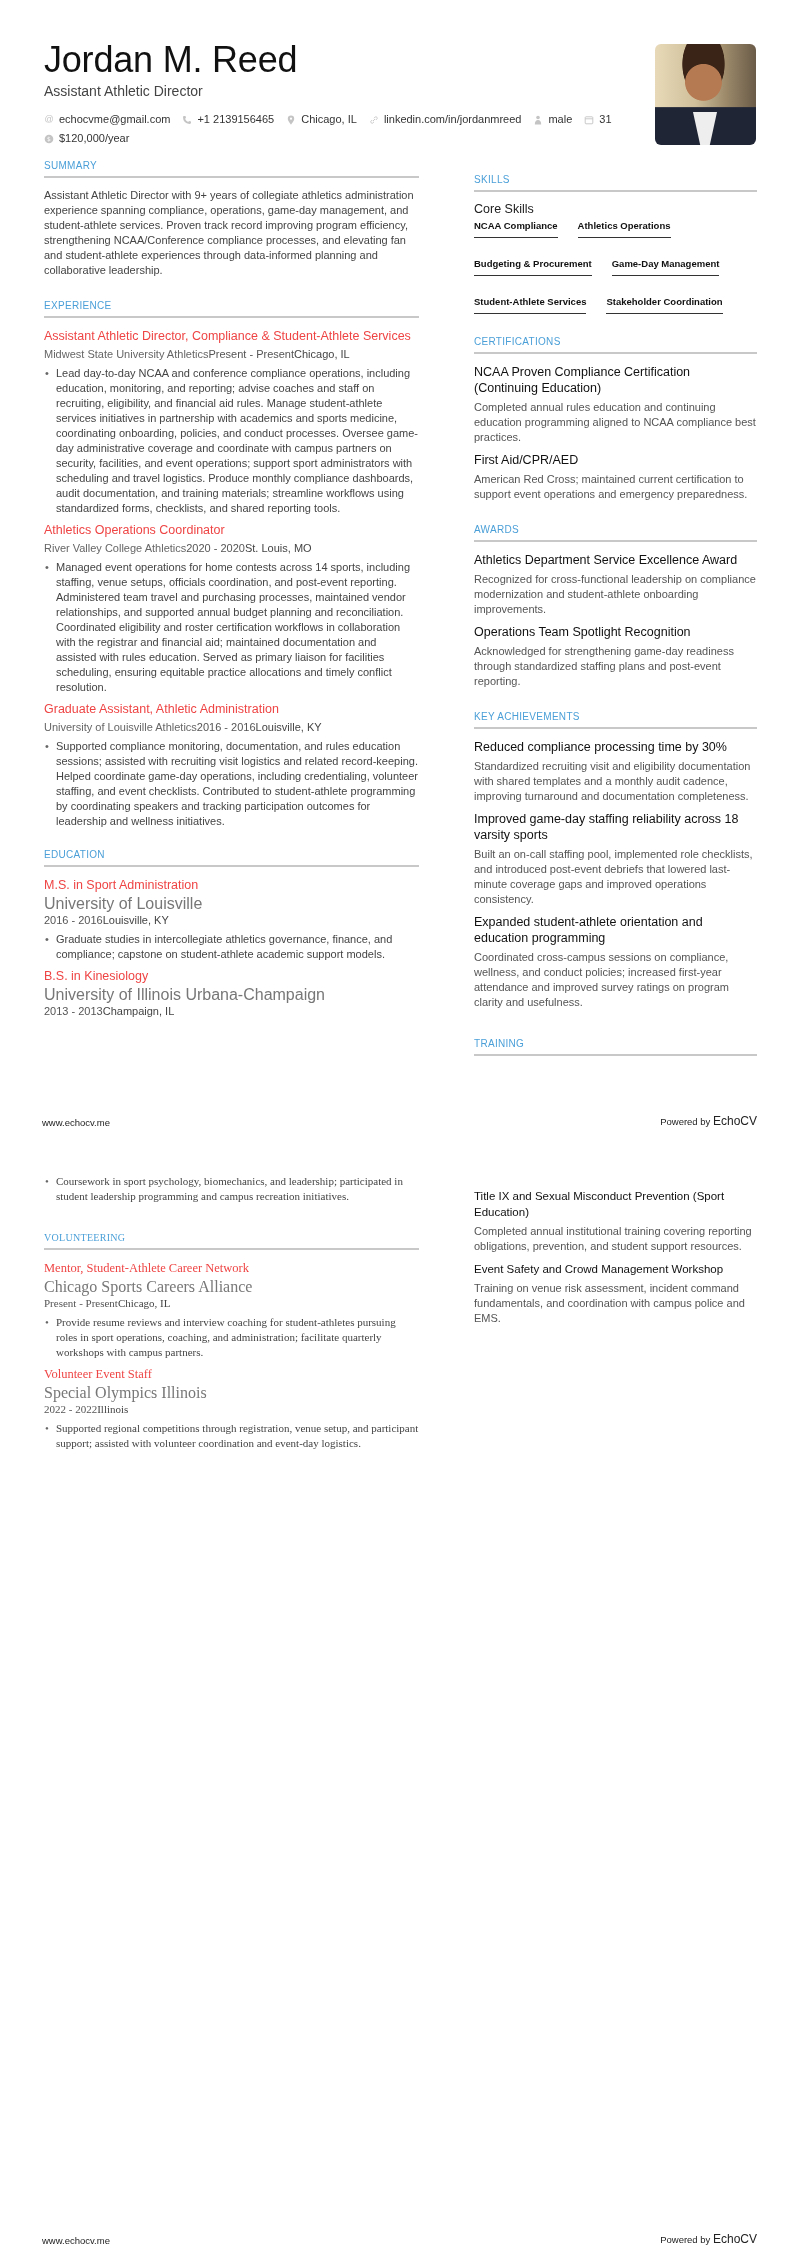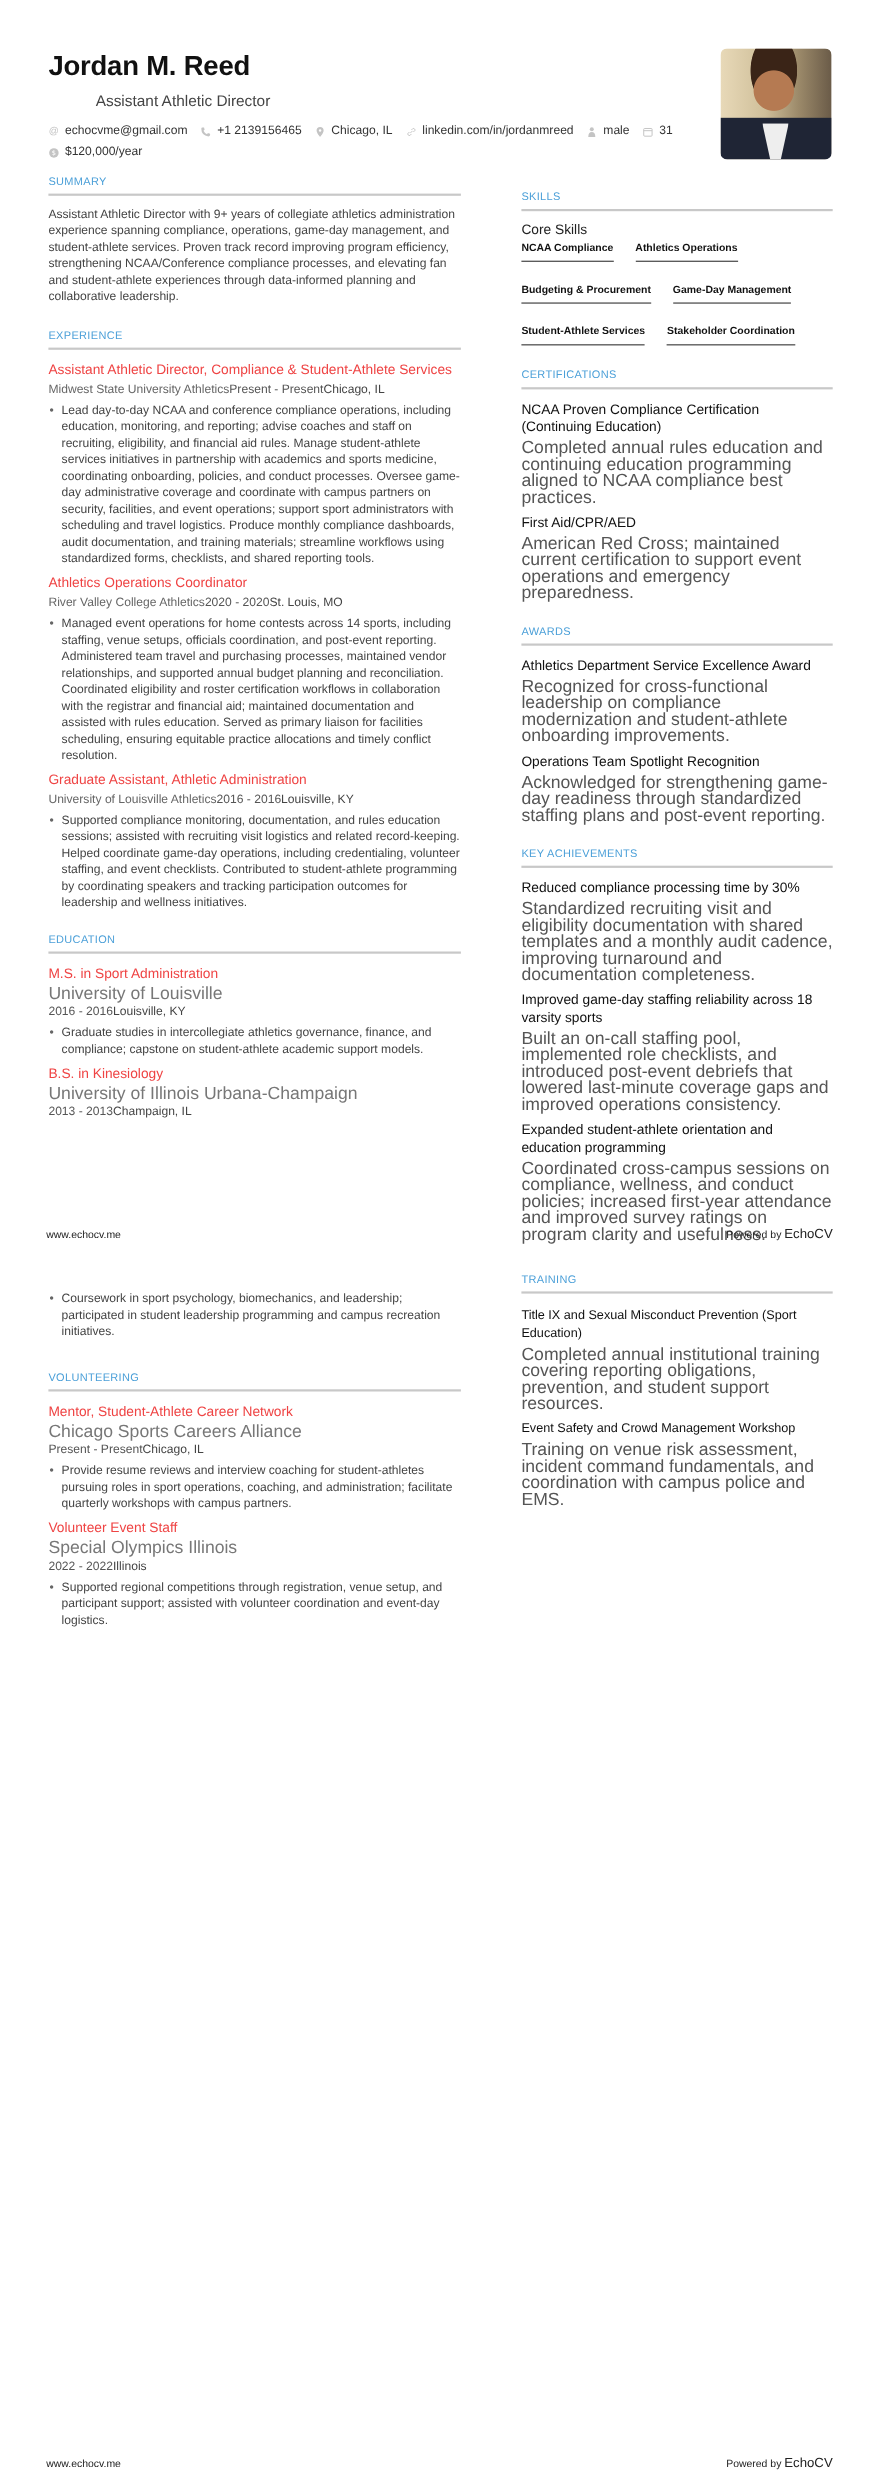--- a/index.html
+++ b/index.html
@@ -5,22 +5,22 @@
   * { box-sizing: border-box; margin: 0; padding: 0; }
   html, body { width: 794px; background: #fff; }
   body { font-family: "Liberation Sans", "DejaVu Sans", sans-serif; color: #222; position: relative; height: 2246px; }
 
   .page { position: absolute; left: 0; width: 794px; }
   .page1 { top: 0; height: 1124px; }
   .page2 { top: 1124px; height: 1122px; }
 
   
   .header { position: absolute; left: 44px; top: 44px; width: 600px; }
-  .name { font-size: 25px; font-weight: 700; color: #111; letter-spacing: -0.2px; line-height: 32px; }
-  .jobtitle { font-size: 14px; color: #444; margin-top: 6px; line-height: 18px; margin-left: 43px; }
+  .name { font-size: 36px; font-weight: 400; color: #111; letter-spacing: -0.2px; line-height: 32px; }
+  .jobtitle { font-size: 14px; color: #444; margin-top: 6px; line-height: 18px; }
   .contacts { margin-top: 10px; font-size: 11px; color: #333; line-height: 19px; display: flex; flex-wrap: wrap; column-gap: 12px; }
   .contact { display: inline-flex; align-items: center; gap: 5px; white-space: nowrap; }
   .contact .ic { width: 10px; height: 10px; display: inline-flex; align-items: center; justify-content: center; color: #c4c4c4; font-size: 9px; }
   .photo { position: absolute; left: 655px; top: 44px; width: 101px; height: 101px; border-radius: 6px; overflow: hidden;
            background: radial-gradient(circle at 48% 38%, #b57a52 0 22%, transparent 23%),
                        radial-gradient(ellipse at 48% 20%, #3a2417 0 28%, transparent 29%),
                        linear-gradient(180deg, transparent 62%, #1f2535 63%),
                        linear-gradient(90deg, #e8d9b8 0%, #cfbf9a 40%, #9c8a6a 70%, #6a5b48 100%); }
   .photo .shirt { position: absolute; left: 38px; top: 68px; width: 24px; height: 33px; background: #eee; clip-path: polygon(0 0, 100% 0, 70% 100%, 30% 100%); }
 
@@ -40,21 +40,21 @@
   .bullets { list-style: none; }
   .bullets li { position: relative; padding-left: 12px; font-size: 11px; color: #444; line-height: 15px; margin-bottom: 6px; }
   .bullets li::before { content: "•"; position: absolute; left: 1px; top: 0; color: #666; }
   .entry { margin-bottom: 6px; }
 
   .skills-group { font-size: 12.5px; color: #222; margin-bottom: 4px; }
   .chips { display: flex; flex-wrap: wrap; column-gap: 16px; row-gap: 5px; gap: 20px; }
   .chip { font-size: 9.5px; font-weight: 700; color: #111; padding-bottom: 5px; border-bottom: 1px solid #333; line-height: 12px; }
 
   .r-entry-title { font-size: 12.5px; color: #111; line-height: 16px; margin-bottom: 4px; }
-  .r-entry-desc { font-size: 16px; color: #555; line-height: 15px; margin-bottom: 7px; }
+  .r-entry-desc { font-size: 11px; color: #555; line-height: 15px; margin-bottom: 7px; }
 
   
   .footer { position: absolute; left: 42px; width: 715px; display: flex; justify-content: space-between; align-items: flex-end; font-size: 9.5px; color: #222; }
   .footer .brand { font-size: 12px; }
 </style>
 </head>
 <body>
 
 <div class="page page1">
 
@@ -245,21 +245,21 @@
   </div>
 
   <div class="footer" style="top:1114px;">
     <span>www.echocv.me</span>
     <span><span>Powered by</span> <span class="brand">EchoCV</span></span>
   </div>
 </div>
 
 <div class="page page2">
 
-  <div class="col-left" style="top:50px;">
+  <div class="col-left" style="top:50px;font-family:Liberation Serif, serif;">
     <ul class="bullets">
       <li>Coursework in sport psychology, biomechanics, and leadership; participated in student leadership programming and campus recreation initiatives.</li>
     </ul>
 
     <div class="section" style="margin-top:28px;">
       <div class="section-title">VOLUNTEERING</div>
 
       <div class="entry">
         <div class="item-title">Mentor, Student-Athlete Career Network</div>
         <div class="sub">Chicago Sports Careers Alliance</div>

